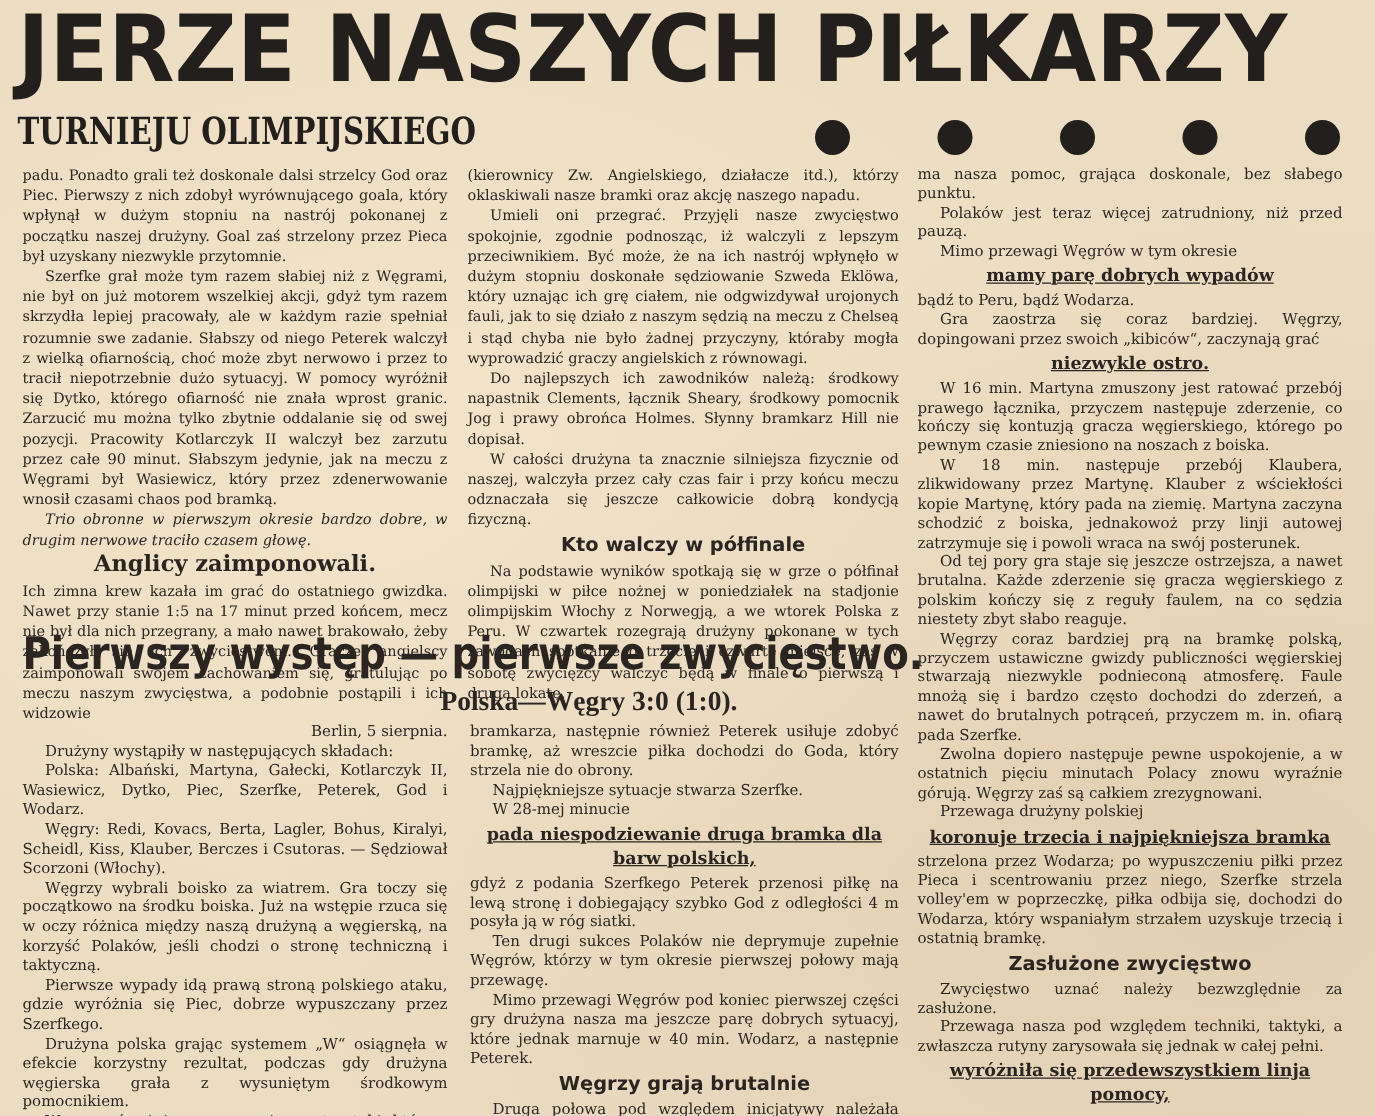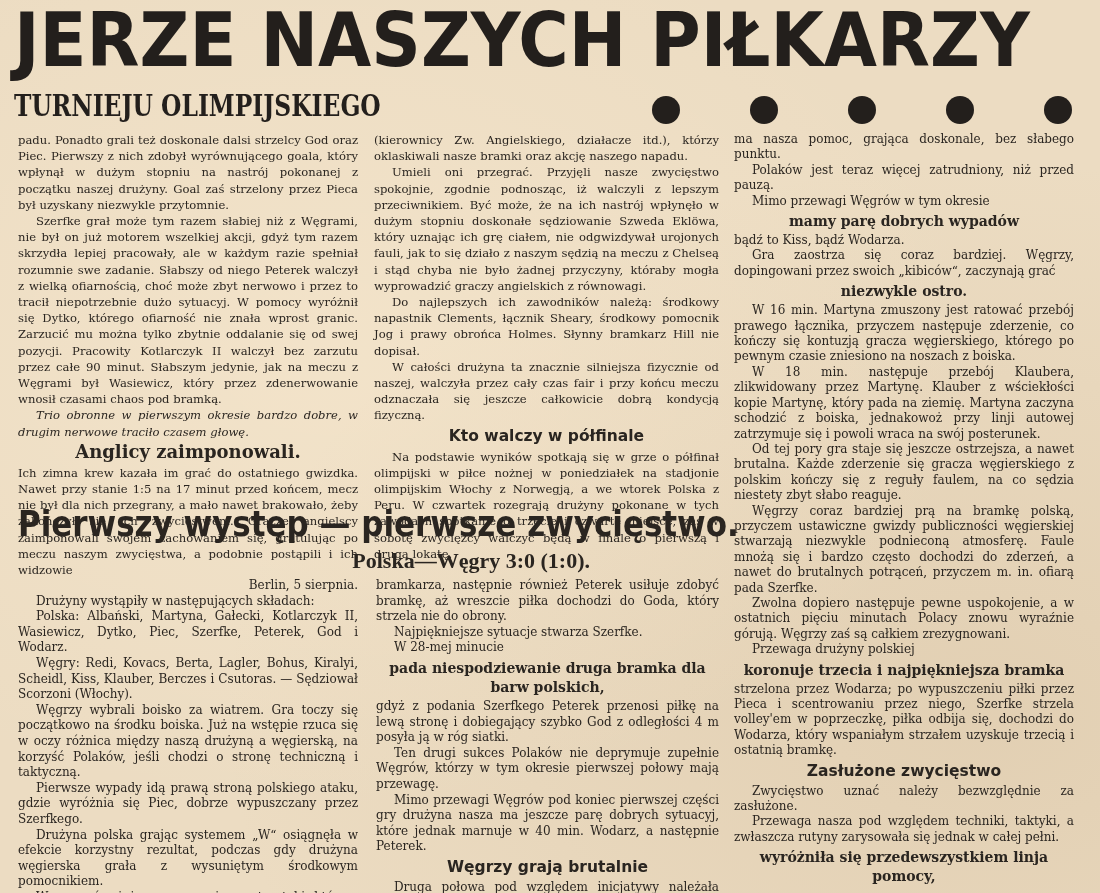--- a/index.html
+++ b/index.html
@@ -45,21 +45,21 @@
   .col p { margin: 0; text-indent: 18px; }
   .col p.noindent { text-indent: 0; }
   .col i, .it { font-style: italic; }
   .col h3 {
     margin: 2px 0 3px 0; text-align: center; font-weight: bold;
     font-size: 18px; line-height: 20px;
   }
   .col h3.sans { font-family: "DejaVu Sans", sans-serif; font-size: 15.5px; }
   .col h4 {
     margin: 3px 0 2px 0; text-align: center; font-weight: bold;
-    font-size: 14px; line-height: 19px;
+    font-size: 14px; line-height: 19px; text-decoration: underline;
   }
   .c1 { left: 18px; top: 132px; width: 340px; }
   .c2 { left: 374px; top: 132px; width: 345px; }
   .c3 { left: 734px; top: 132px; width: 340px; font-size: 12px; line-height: 15.4px; }
   .bigtitle {
     position: absolute; left: 18px; top: 502px; width: 700px;
     font-family: "DejaVu Sans", sans-serif; font-weight: bold;
     font-size: 36px; line-height: 44px; white-space: nowrap;
     transform: scaleX(0.86); transform-origin: left top;
     text-align: left;
@@ -106,21 +106,21 @@
     <p>W całości drużyna ta znacznie silniejsza fizycznie od naszej, walczyła przez cały czas fair i przy końcu meczu odznaczała się jeszcze całkowicie dobrą kondycją fizyczną.</p>
     <h3 class="sans">Kto walczy w półfinale</h3>
     <p>Na podstawie wyników spotkają się w grze o półfinał olimpijski w piłce nożnej w poniedziałek na stadjonie olimpijskim Włochy z Norwegją, a we wtorek Polska z Peru. W czwartek rozegrają drużyny pokonane w tych zawodach spotkanie o trzecie i czwarte miejsce, zaś w sobotę zwycięzcy walczyć będą w finale o pierwszą i drugą lokatę.</p>
   </div>
 
   <div class="col c3">
     <p class="noindent">ma nasza pomoc, grająca doskonale, bez słabego punktu.</p>
     <p>Polaków jest teraz więcej zatrudniony, niż przed pauzą.</p>
     <p>Mimo przewagi Węgrów w tym okresie</p>
     <h4>mamy parę dobrych wypadów</h4>
-    <p class="noindent">bądź to Kiss, bądź Wodarza.</p>
+    <p class="noindent">bądź to Peru, bądź Wodarza.</p>
     <p>Gra zaostrza się coraz bardziej. Węgrzy, dopingowani przez swoich „kibiców“, zaczynają grać</p>
     <h4>niezwykle ostro.</h4>
     <p>W 16 min. Martyna zmuszony jest ratować przebój prawego łącznika, przyczem następuje zderzenie, co kończy się kontuzją gracza węgierskiego, którego po pewnym czasie zniesiono na noszach z boiska.</p>
     <p>W 18 min. następuje przebój Klaubera, zlikwidowany przez Martynę. Klauber z wściekłości kopie Martynę, który pada na ziemię. Martyna zaczyna schodzić z boiska, jednakowoż przy linji autowej zatrzymuje się i powoli wraca na swój posterunek.</p>
     <p>Od tej pory gra staje się jeszcze ostrzejsza, a nawet brutalna. Każde zderzenie się gracza węgierskiego z polskim kończy się z reguły faulem, na co sędzia niestety zbyt słabo reaguje.</p>
     <p>Węgrzy coraz bardziej prą na bramkę polską, przyczem ustawiczne gwizdy publiczności węgierskiej stwarzają niezwykle podnieconą atmosferę. Faule mnożą się i bardzo często dochodzi do zderzeń, a nawet do brutalnych potrąceń, przyczem m. in. ofiarą pada Szerfke.</p>
     <p>Zwolna dopiero następuje pewne uspokojenie, a w ostatnich pięciu minutach Polacy znowu wyraźnie górują. Węgrzy zaś są całkiem zrezygnowani.</p>
     <p>Przewaga drużyny polskiej</p>
     <h4>koronuje trzecia i najpiękniejsza bramka</h4>
     <p class="noindent">strzelona przez Wodarza; po wypuszczeniu piłki przez Pieca i scentrowaniu przez niego, Szerfke strzela volley'em w poprzeczkę, piłka odbija się, dochodzi do Wodarza, który wspaniałym strzałem uzyskuje trzecią i ostatnią bramkę.</p>

